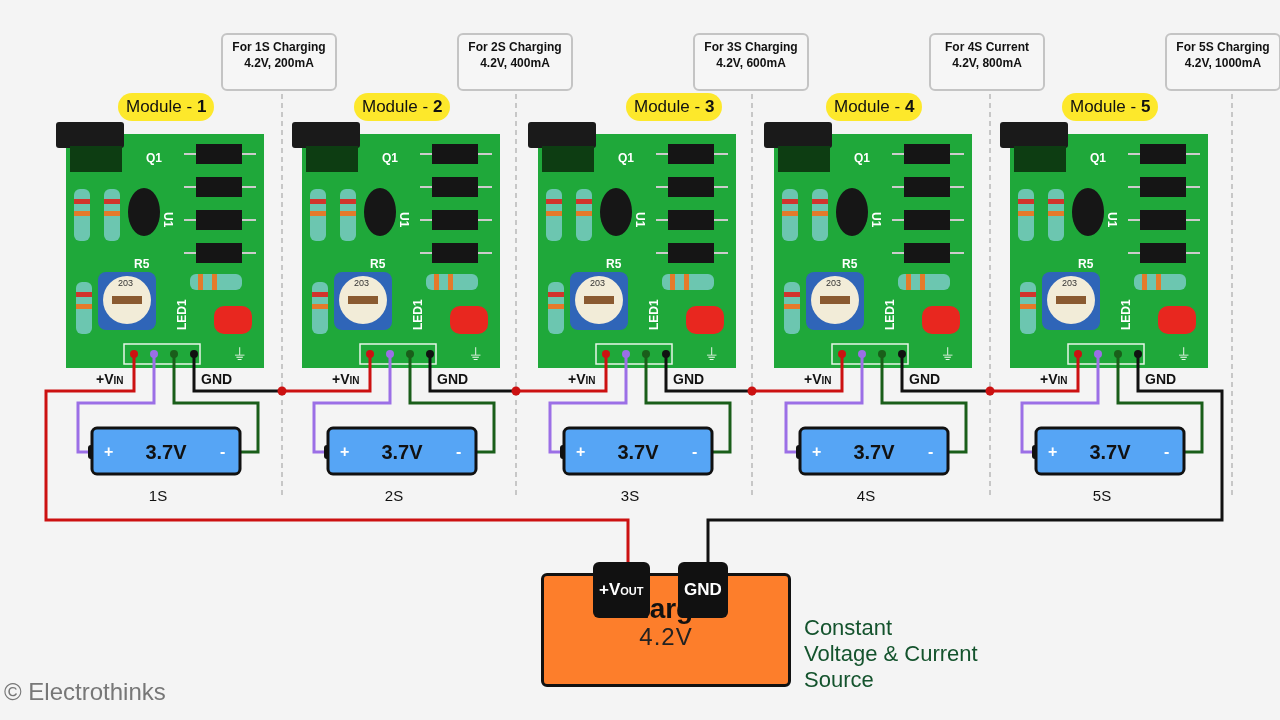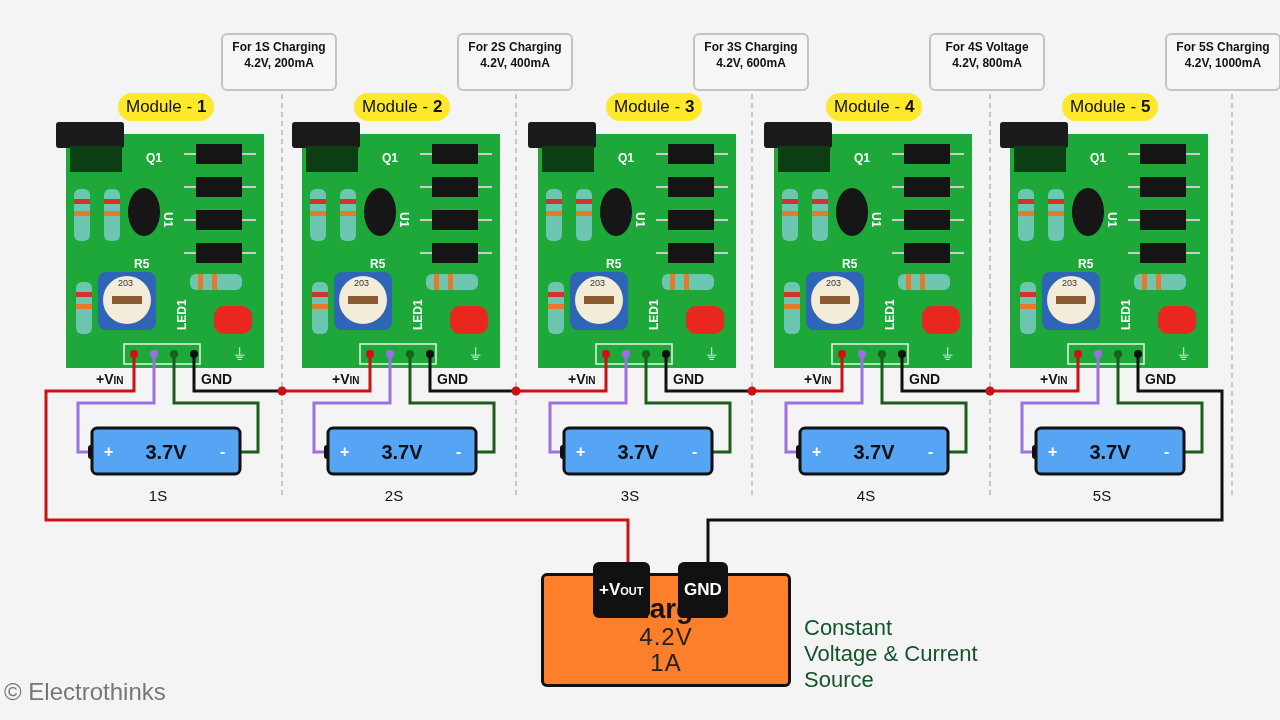--- a/index.html
+++ b/index.html
@@ -301,46 +301,45 @@
       <div>4.2V, 400mA</div>
     </div>
     <div class="mod-label" style="left: 354px; top: 93px;"><span>Module - </span><b>2</b></div>
     <div class="pin-label" style="left: 332px; top: 371px;"><span>+V</span><small>IN</small></div>
     <div class="pin-label" style="left: 437px; top: 371px;"><span>GND</span></div>
     <div class="series-label" style="left: 374px; top: 487px;"><span>2S</span></div>
     <div class="callout" style="left: 693px; top: 33px;">
       <div>For 3S Charging</div>
       <div>4.2V, 600mA</div>
     </div>
-    <div class="mod-label" style="left: 606px; top: 93px;"><span>Module - </span><b>3</b></div>
+    <div class="mod-label" style="left: 626px; top: 93px;"><span>Module - </span><b>3</b></div>
     <div class="pin-label" style="left: 568px; top: 371px;"><span>+V</span><small>IN</small></div>
     <div class="pin-label" style="left: 673px; top: 371px;"><span>GND</span></div>
     <div class="series-label" style="left: 610px; top: 487px;"><span>3S</span></div>
     <div class="callout" style="left: 929px; top: 33px;">
-      <div>For 4S Voltage</div>
+      <div>For 4S Current</div>
       <div>4.2V, 800mA</div>
     </div>
     <div class="mod-label" style="left: 826px; top: 93px;"><span>Module - </span><b>4</b></div>
     <div class="pin-label" style="left: 804px; top: 371px;"><span>+V</span><small>IN</small></div>
     <div class="pin-label" style="left: 909px; top: 371px;"><span>GND</span></div>
     <div class="series-label" style="left: 846px; top: 487px;"><span>4S</span></div>
     <div class="callout" style="left: 1165px; top: 33px;">
       <div>For 5S Charging</div>
       <div>4.2V, 1000mA</div>
     </div>
     <div class="mod-label" style="left: 1062px; top: 93px;"><span>Module - </span><b>5</b></div>
     <div class="pin-label" style="left: 1040px; top: 371px;"><span>+V</span><small>IN</small></div>
     <div class="pin-label" style="left: 1145px; top: 371px;"><span>GND</span></div>
     <div class="series-label" style="left: 1082px; top: 487px;"><span>5S</span></div>
   </div>
 
 <div class="charger">
   <div class="charger-title">Charger</div>
   <div class="charger-v">4.2V</div>
-  <div class="charger-a">1A</div>
 </div>
 <div class="term" style="left:593px;"><span>+V</span><small>OUT</small></div>
 <div class="term" style="left:678px;"><span>GND</span></div>
 <div class="desc">
   <div>Constant</div>
   <div>Voltage &amp; Current</div>
   <div>Source</div>
 </div>
 <div class="credit">© Electrothinks</div>
 

